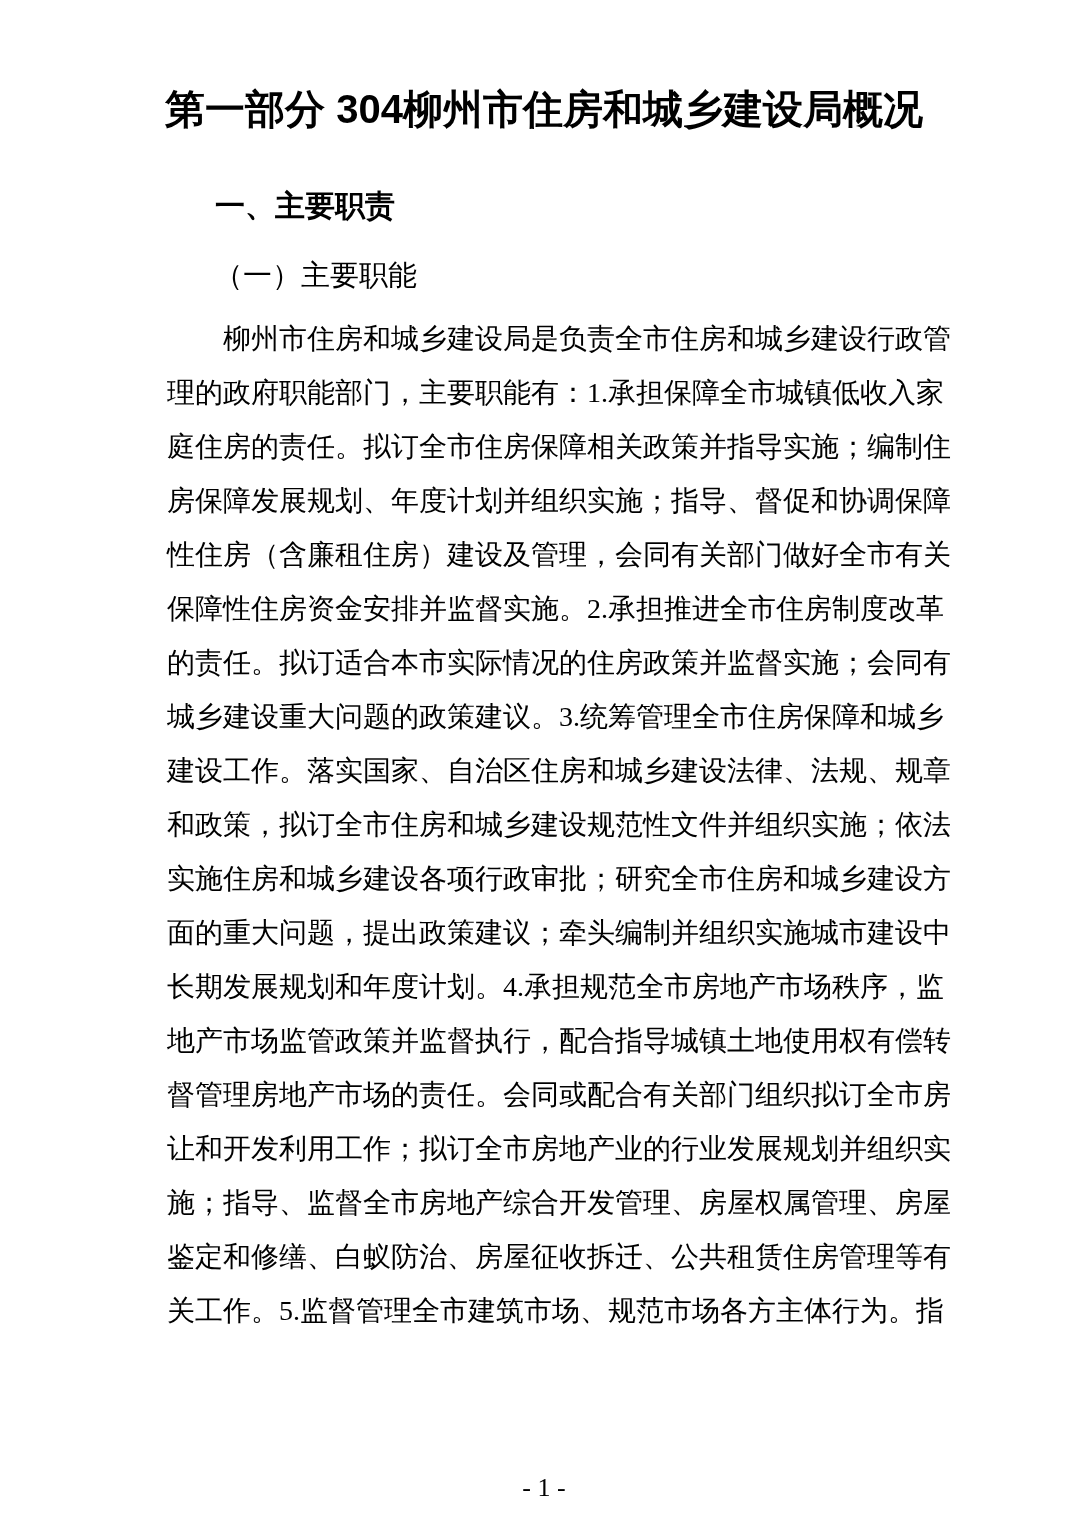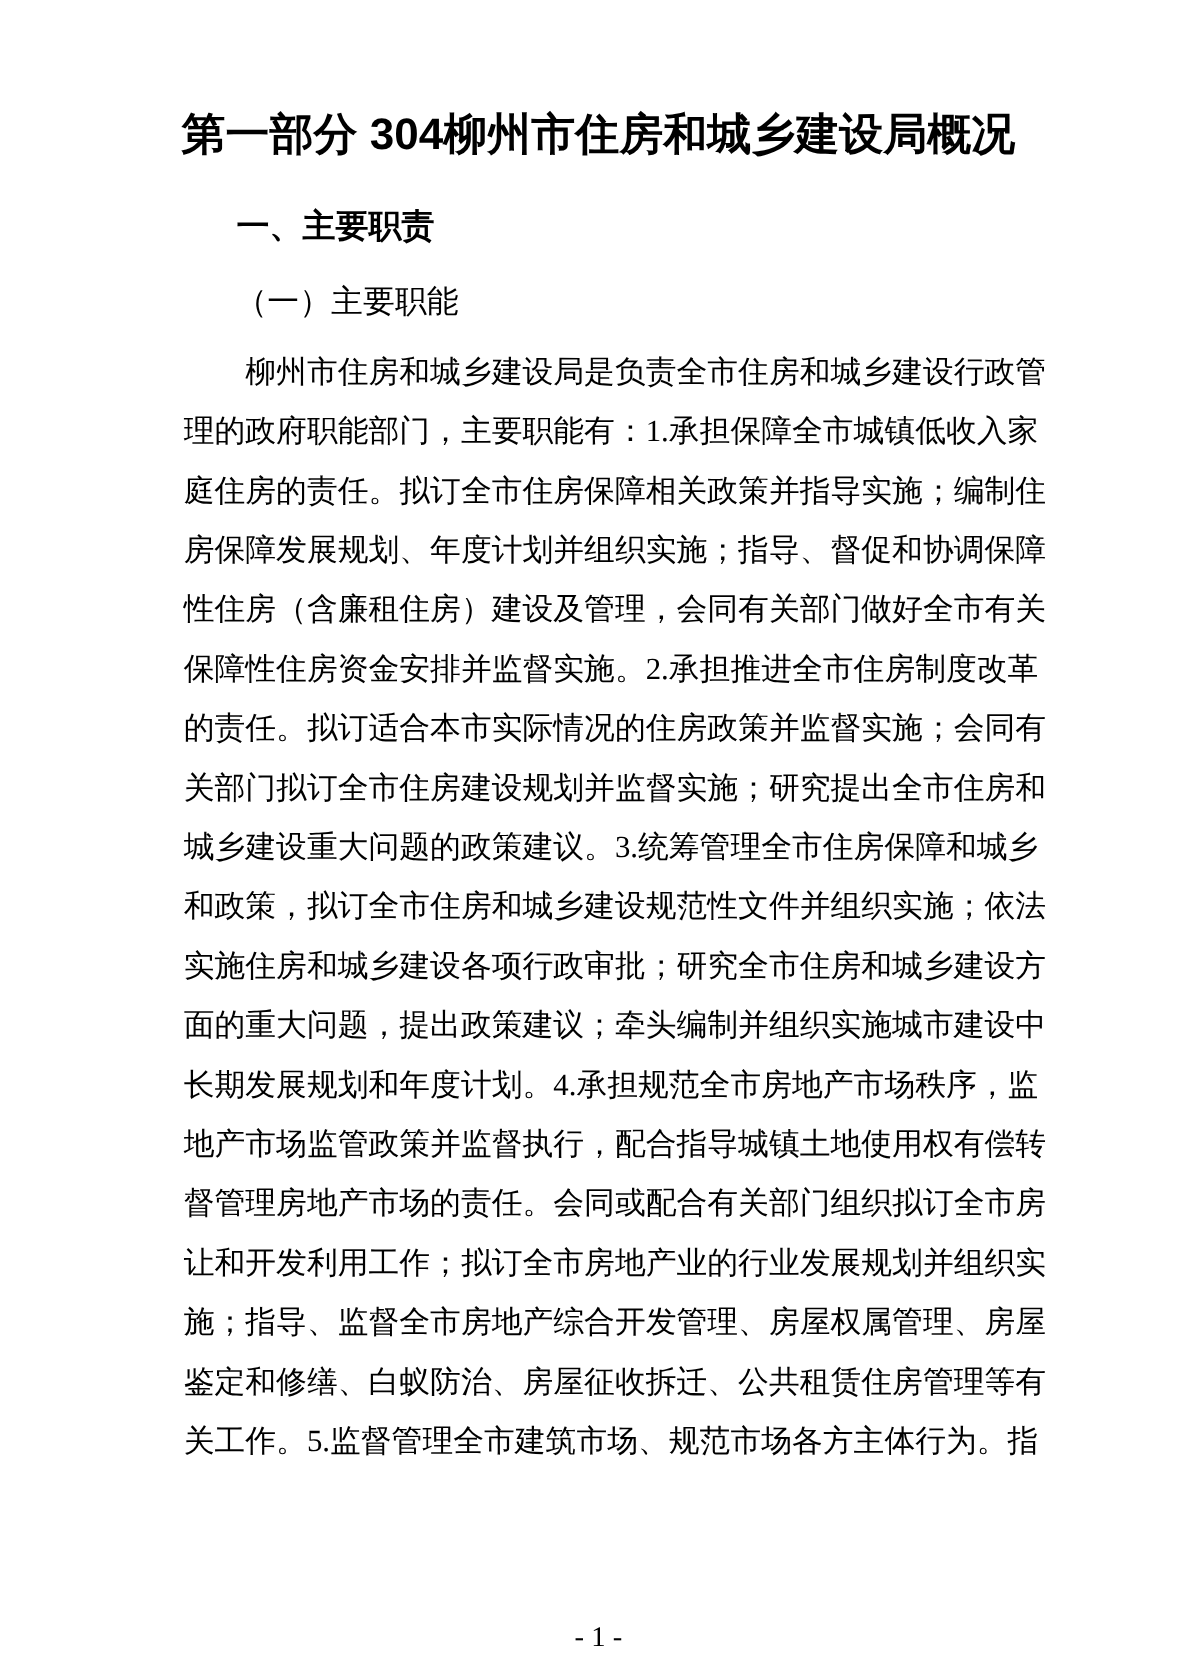--- a/index.html
+++ b/index.html
@@ -8,21 +8,21 @@
     position: relative;
     width: 1074px;
     height: 1520px;
     background: #ffffff;
     color: #000000;
     overflow: hidden;
     margin: 0 auto;
   }
   .doc-title {
     position: absolute;
-    top: 100px;
+    top: 87px;
     left: 158px;
     width: 772px;
     text-align: center;
     font-family: "Liberation Sans", "DejaVu Sans", sans-serif;
     font-weight: bold;
     font-size: 40px;
     line-height: 44px;
     white-space: nowrap;
     letter-spacing: 0px;
   }
@@ -90,22 +90,22 @@
   <div class="subsection-heading">（一）主要职能</div>
 
   <div class="body-paragraph">
     <div class="line indent">柳州市住房和城乡建设局是负责全市住房和城乡建设行政管</div>
     <div class="line">理的政府职能部门，主要职能有：1.承担保障全市城镇低收入家</div>
     <div class="line">庭住房的责任。拟订全市住房保障相关政策并指导实施；编制住</div>
     <div class="line">房保障发展规划、年度计划并组织实施；指导、督促和协调保障</div>
     <div class="line">性住房（含廉租住房）建设及管理，会同有关部门做好全市有关</div>
     <div class="line">保障性住房资金安排并监督实施。2.承担推进全市住房制度改革</div>
     <div class="line">的责任。拟订适合本市实际情况的住房政策并监督实施；会同有</div>
-    <div class="line">关部门拟订全市住房建设规划并监督实施；研究提出全市住房和</div>
     <div class="line">城乡建设重大问题的政策建议。3.统筹管理全市住房保障和城乡</div>
+    <div class="line">建设工作。落实国家、自治区住房和城乡建设法律、法规、规章</div>
     <div class="line">和政策，拟订全市住房和城乡建设规范性文件并组织实施；依法</div>
     <div class="line">实施住房和城乡建设各项行政审批；研究全市住房和城乡建设方</div>
     <div class="line">面的重大问题，提出政策建议；牵头编制并组织实施城市建设中</div>
     <div class="line">长期发展规划和年度计划。4.承担规范全市房地产市场秩序，监</div>
     <div class="line">地产市场监管政策并监督执行，配合指导城镇土地使用权有偿转</div>
     <div class="line">督管理房地产市场的责任。会同或配合有关部门组织拟订全市房</div>
     <div class="line">让和开发利用工作；拟订全市房地产业的行业发展规划并组织实</div>
     <div class="line">施；指导、监督全市房地产综合开发管理、房屋权属管理、房屋</div>
     <div class="line">鉴定和修缮、白蚁防治、房屋征收拆迁、公共租赁住房管理等有</div>
     <div class="line">关工作。5.监督管理全市建筑市场、规范市场各方主体行为。指</div>

